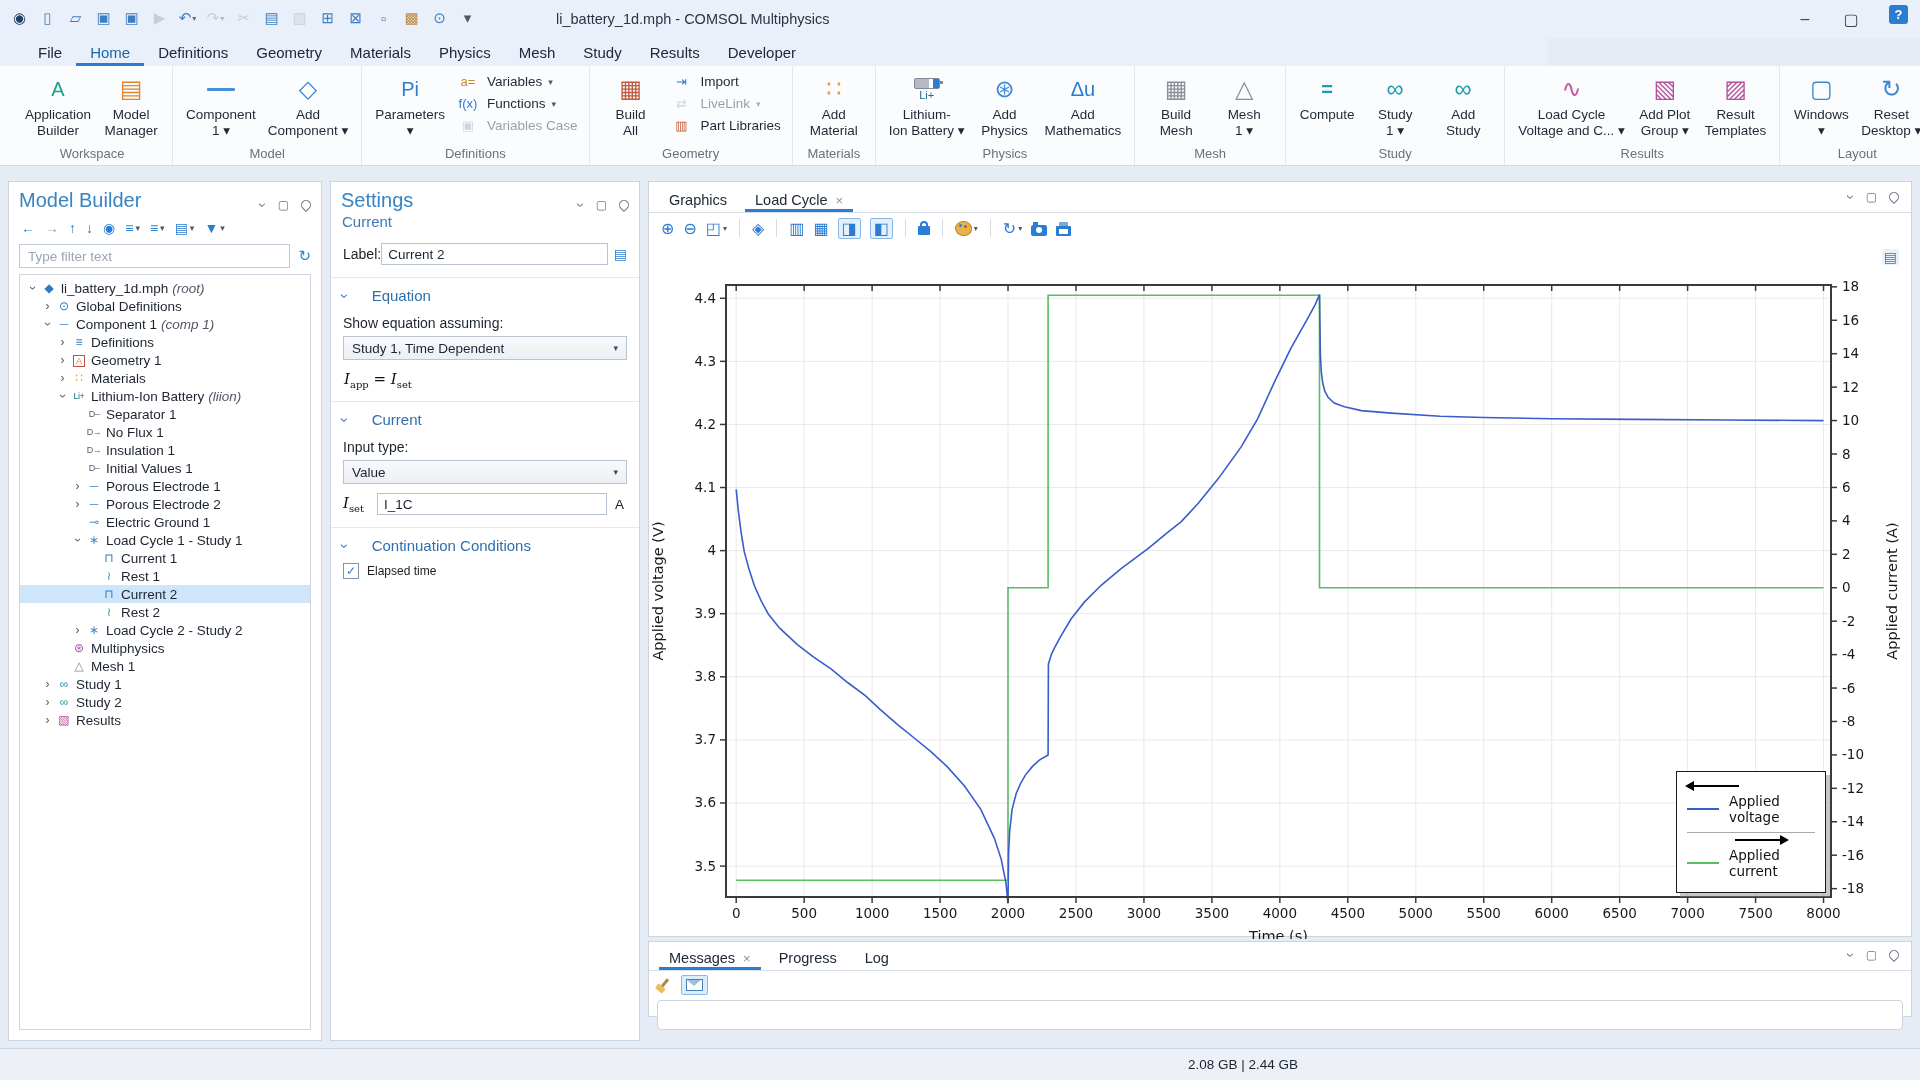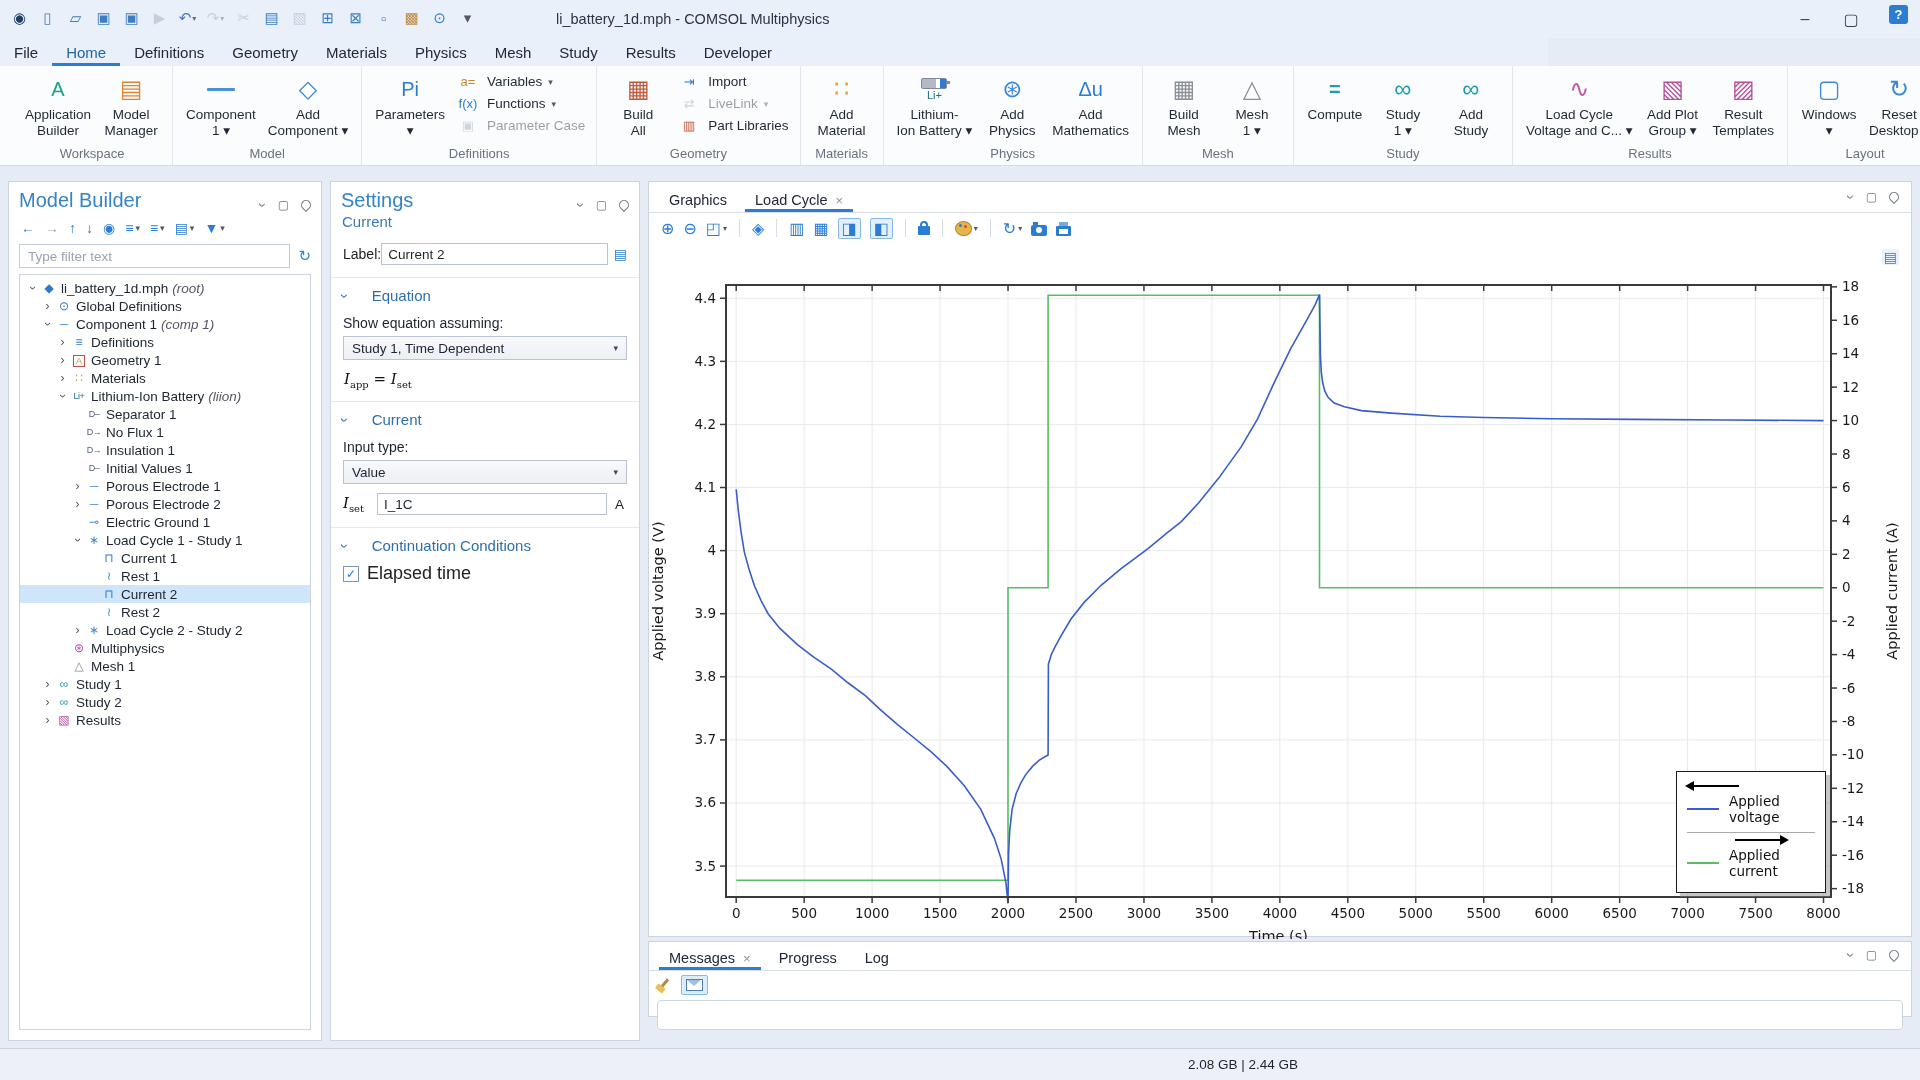--- a/index.html
+++ b/index.html
@@ -10,21 +10,21 @@
   
   #titlebar{position:absolute;left:0;top:0;width:1920px;height:38px;background:#e9f0f9}
   #qat{position:absolute;left:6px;top:4px;display:flex;align-items:center;gap:1px}
   .qat-btn{min-width:27px;height:28px;display:flex;align-items:center;justify-content:center;
            border-radius:3px;font-size:15px;cursor:default}
   .qat-btn .caret{font-size:8px;color:#667;margin-left:1px}
   #win-title{position:absolute;left:556px;top:0;height:38px;line-height:38px;font-size:14.5px;color:#2a3442}
   #win-controls{position:absolute;right:0;top:0;display:flex}
   .win-btn{width:46px;height:38px;display:flex;align-items:center;justify-content:center;color:#3a4350;font-size:16px}
   
-  #menubar{position:absolute;left:0;top:38px;width:1548px;height:28px;background:#e9f0f9;display:flex;align-items:flex-end;box-sizing:border-box}
+  #menubar{position:absolute;left:0;top:38px;width:1548px;height:28px;background:#e9f0f9;display:flex;align-items:flex-end;padding-left:24px;box-sizing:border-box}
   .menu-item{padding:3px 14px 5px;font-size:15px;color:#20293a}
   .menu-item.active{color:#1a66a8;border-bottom:3px solid #2b7cd3;padding-bottom:2px}
   #help-btn{position:absolute;right:12px;top:5px;width:19px;height:19px;background:#2b7cd3;color:#fff;
             border-radius:3px;text-align:center;line-height:19px;font-size:13px;font-weight:bold}
   
   #ribbon{position:absolute;left:0;top:66px;width:1920px;height:100px;background:#fbfcfe;
           border-bottom:1px solid #d4dbe6;display:flex;align-items:stretch;padding-left:12px;box-sizing:border-box}
   .rgroup{display:flex;flex-direction:column;border-right:1px solid #e2e7ef;padding:3px 9px 1px}
   .rbody{flex:1;display:flex;align-items:flex-start;gap:4px}
   .rlabel{text-align:center;font-size:13px;color:#68727f;padding:1px 0 3px;white-space:nowrap}
@@ -261,21 +261,21 @@
             <span>Variables</span>
             <span class="caret-s">▾</span>
           </div>
           <div class="rsmall">
             <span class="sicon" style="color: rgb(43, 124, 211);">f(x)</span>
             <span>Functions</span>
             <span class="caret-s">▾</span>
           </div>
           <div class="rsmall disabled">
             <span class="sicon" style="color: rgb(154, 167, 184);">▣</span>
-            <span>Parameter Case</span>
+            <span>Variables Case</span>
           </div>
         </div>
       </div>
       <div class="rlabel">Definitions</div>
     </div>
     <div class="rgroup">
       <div class="rbody">
         <div class="rbig">
           <div class="ricon" style="color: rgb(192, 90, 60);">▦</div>
           <div class="rtext">Build<br>All</div>
@@ -618,21 +618,21 @@
     <span class="unit">A</span>
   </div>
 
   <div class="sep-line"></div>
   <div class="section-h">
     <span class="chev-d">›</span>
     <span>Continuation Conditions</span>
   </div>
   <div class="srow" style="padding-top:4px">
     <span class="cbx">✓</span>
-    <span style="font-size:18px">Elapsed time</span>
+    <span style="font-size:12px">Elapsed time</span>
   </div>
 </div>
 
 <div class="card" id="gfx-card">
   <div class="tabbar" id="gfx-tabbar">
     <span class="gtab">
         <span>Graphics</span>
       </span>
       <span class="gtab active">
         <span>Load Cycle</span>

